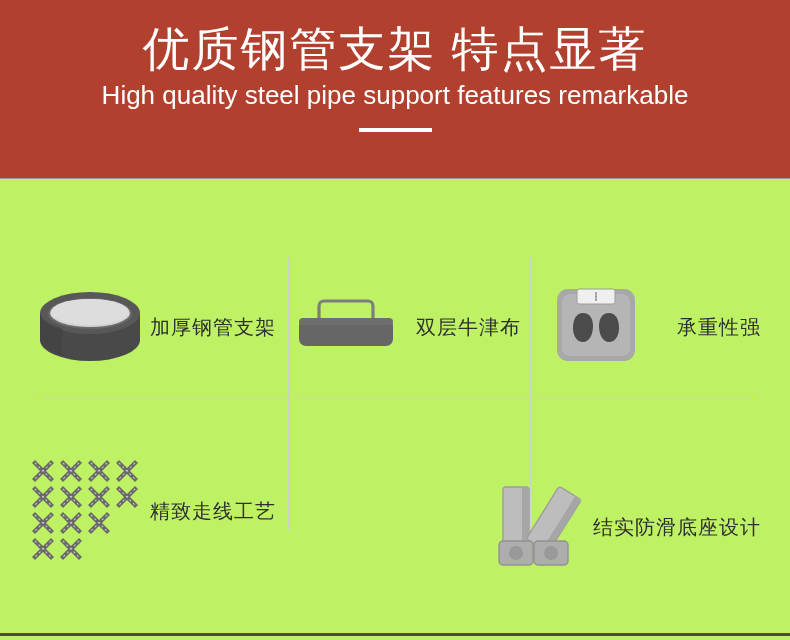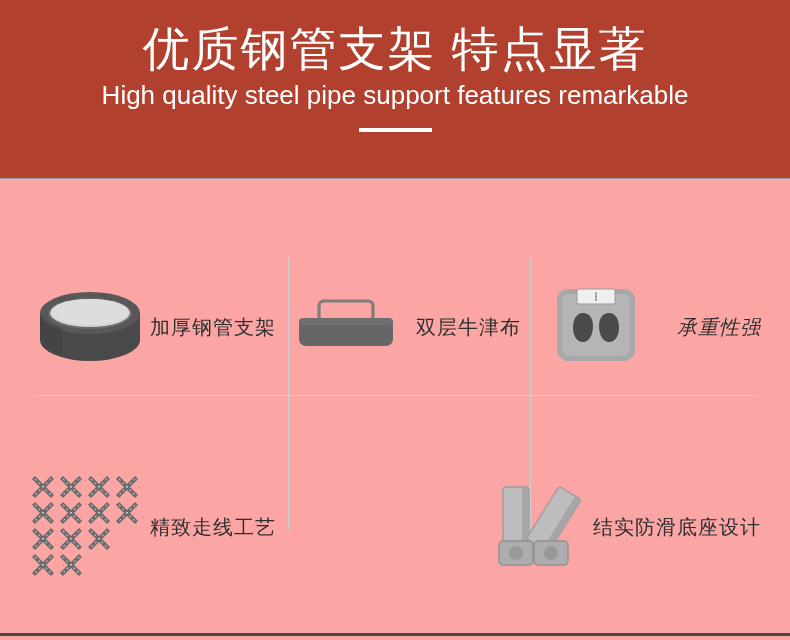--- a/index.html
+++ b/index.html
@@ -8,21 +8,21 @@
     height: 640px;
     background: #ffffff;
     font-family: "Liberation Sans", "DejaVu Sans", sans-serif;
     overflow: hidden;
   }
 
   .page {
     position: relative;
     width: 790px;
     height: 640px;
-    background: #fca5a5;
+    background: #bef264;
   }
 
   
   .banner {
     position: absolute;
     left: 0; top: 0;
     width: 790px;
     height: 178px;
     background: #b1412e;
     display: flex;
@@ -73,22 +73,22 @@
   .cell {
     position: absolute;
     width: 246px;
     height: 200px;
     display: flex;
     align-items: center;
     justify-content: flex-start;
   }
   .c0 { left: 30px;  top: 48px; }
   .c1 { left: 275px; top: 48px; }
-  .c2 { left: 515px; top: 48px; font-style: italic; }
-  .c3 { left: 30px;  top: 248px; }
+  .c2 { left: 515px; top: 48px; }
+  .c3 { left: 30px;  top: 232px; }
   .c4 { left: 275px; top: 248px; }
   .c5 { left: 515px; top: 248px; justify-content: flex-end; }
 
   .icon-box {
     height: 120px;
     width: 200px;
     display: flex;
     align-items: center;
     justify-content: center;
   }

